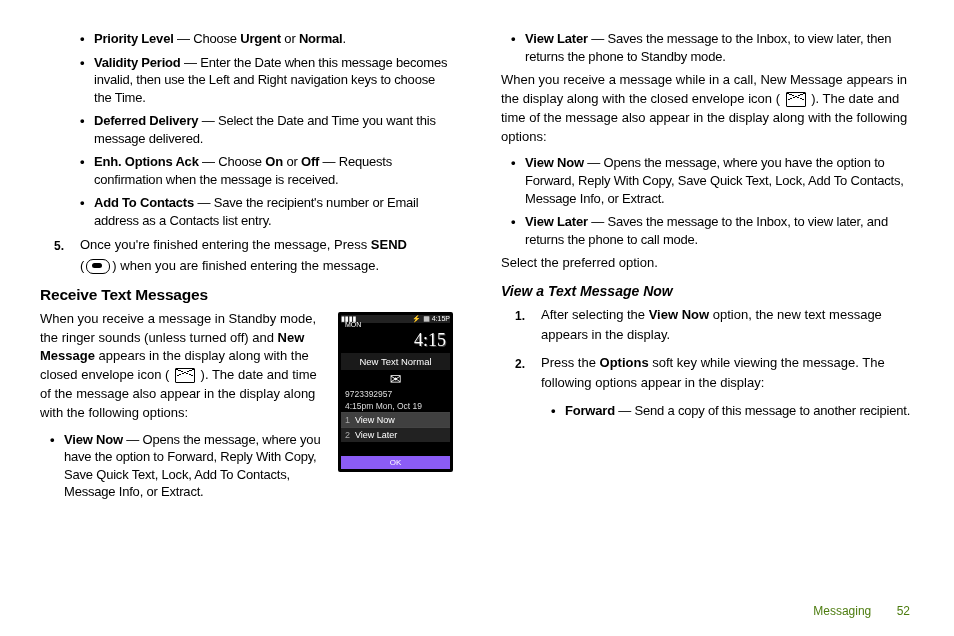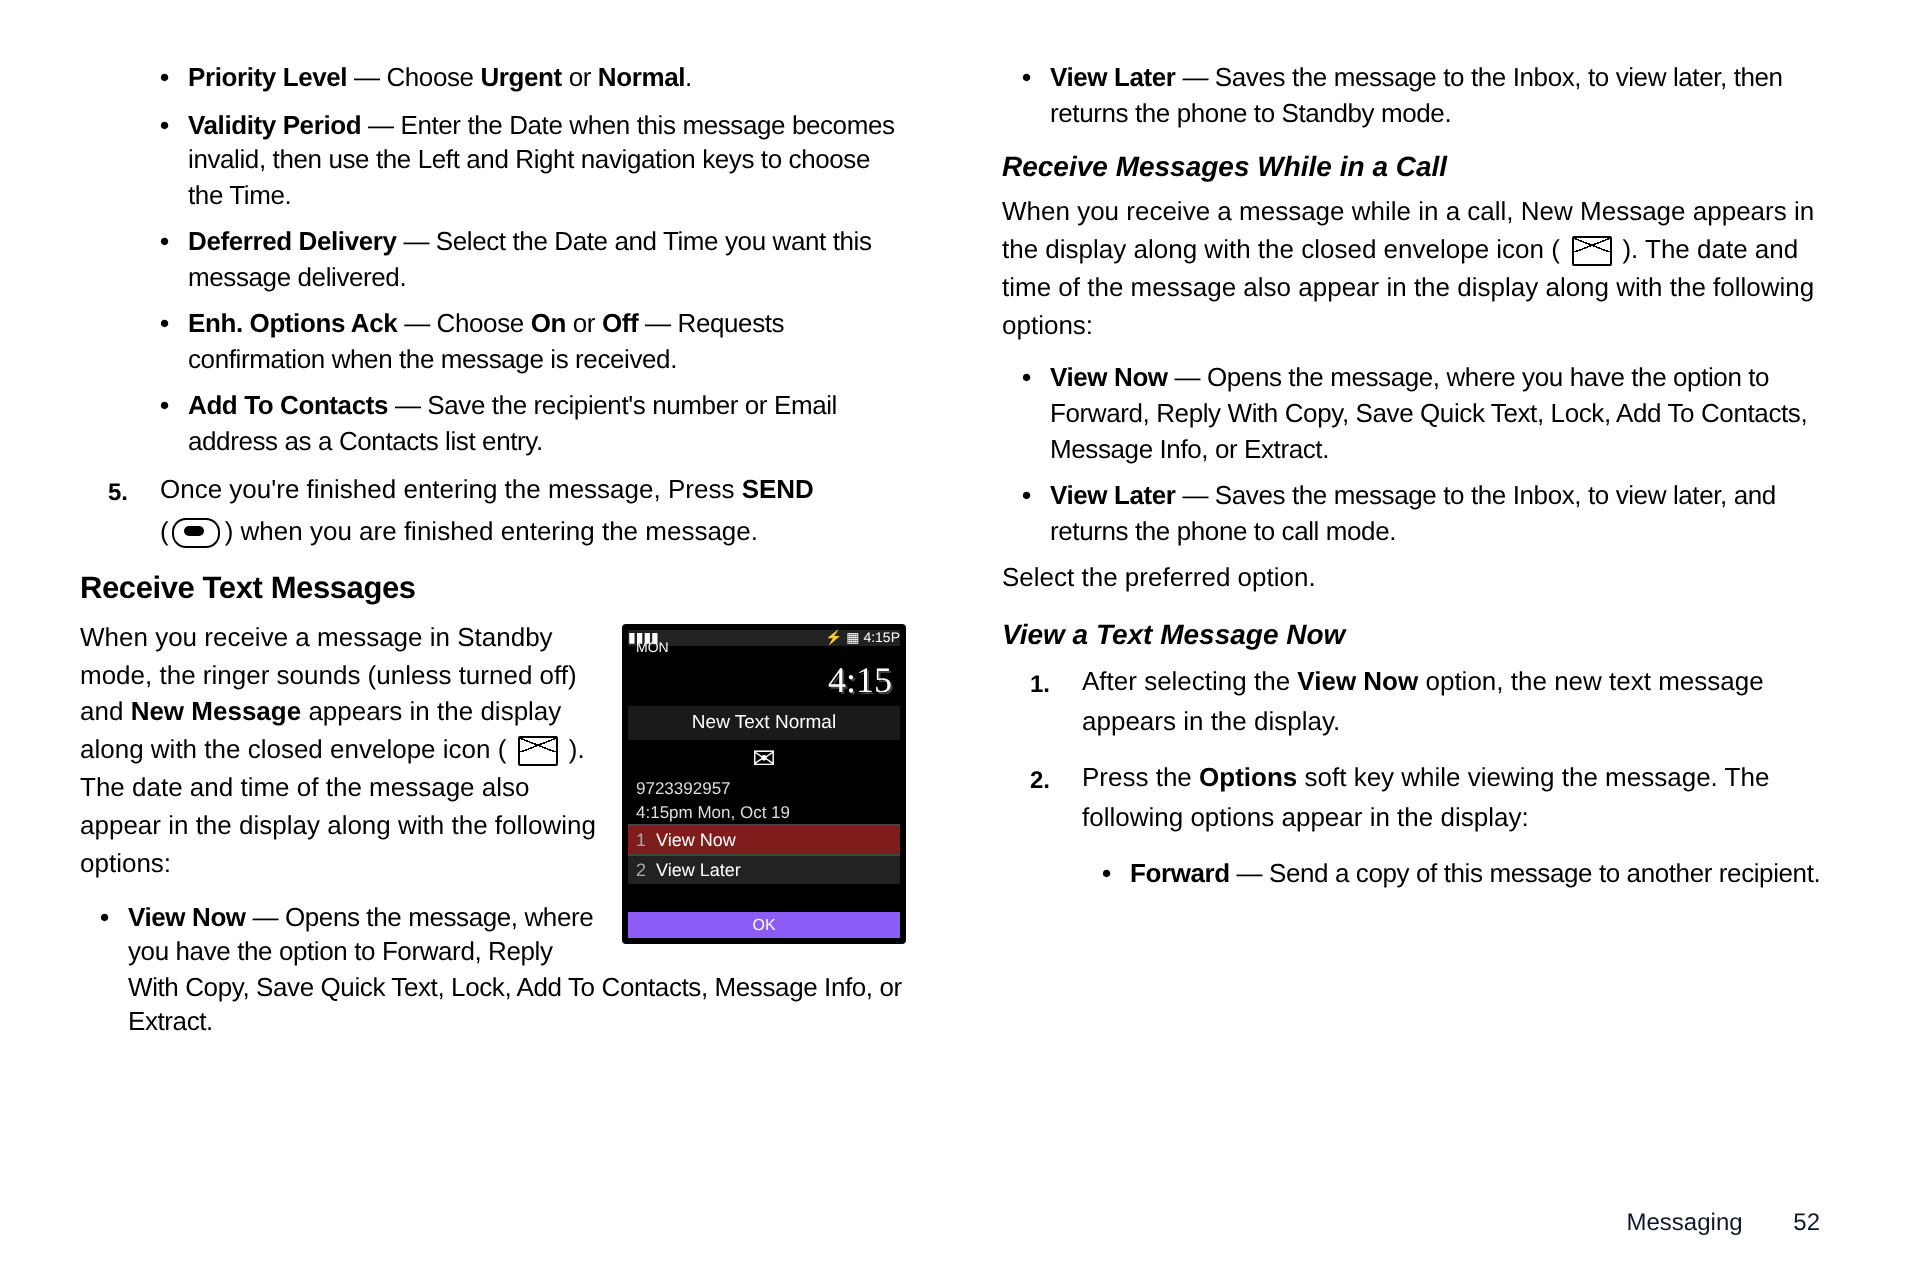--- a/index.html
+++ b/index.html
@@ -61,40 +61,40 @@
   .h3 {
     font-weight: bold;
     font-style: italic;
     font-size: 14px;
     margin: 10px 0 6px 0;
   }
   .para { margin: 0 0 8px 0; line-height: 1.45; }
   .flow { display: flow-root; }
   .phone {
     float: right;
-    width: 142px;
+    width: 115px;
     height: 160px;
     background: #000;
     margin: 2px 0 4px 10px;
     border: 3px solid #000;
     border-radius: 2px;
     color: #fff;
     font-size: 9px;
     display: flex;
     flex-direction: column;
     box-sizing: border-box;
   }
   .phone .status { display:flex; justify-content:space-between; font-size:7px; background:#222; }
   .phone .clock { text-align:right; font-size:18px; font-family: Georgia, serif; padding:0 4px 2px 4px; text-shadow:1px 1px 0 #444;}
   .phone .day { font-size:7px; text-align:left; position:relative; top:-2px; padding:0 4px;}
   .phone .banner { background:#1a1a1a; text-align:center; padding:3px 0; font-size:9.5px;}
   .phone .env { text-align:center; font-size:14px; padding:1px 0;}
   .phone .info { font-size:8.5px; padding:1px 4px; color:#ddd; }
   .phone .opt { background:#222; font-size:9px; padding:2px 4px; border-top:1px solid #444;}
-  .phone .opt.hl { background:#7f1d1d; }
+  .phone .opt.hl { background:#404040; }
   .phone .opt .n { display:inline-block; width:10px; color:#aaa;}
   .phone .soft { text-align:center; font-size:8px; padding:2px 0; background:#8b5cf6; margin-top:auto;}
   .icon-env {
     display: inline-block;
     vertical-align: middle;
     width: 18px; height: 13px;
     border: 1.5px solid #000;
     border-radius: 1px;
     position: relative;
     margin: 0 2px;
@@ -122,21 +122,21 @@
     left:5px; top:3px;
     width:10px; height:5px;
     border-radius:3px;
     background:#000;
   }
   .footer {
     position: absolute;
     bottom: 18px;
     right: 44px;
     font-size: 12px;
-    color: #0f172a;
+    color: #4d7c0f;
   }
   .footer .pg { margin-left: 22px; }
   .cond { letter-spacing: -0.2px; font-stretch: condensed; }
 </style>
 </head>
 <body>
 
 <div class="columns">
 
   <div class="col">
@@ -194,21 +194,20 @@
 
   </div>
 
   <div class="col">
 
     <div class="bullet-item top cond" style="margin-left:10px">
       <span class="b">View Later</span><span> — Saves the message to the Inbox, to view later, then returns the phone to Standby mode.</span>
     </div>
 
 
-    <div class="h3">Receive Messages While in a Call</div>
 
     <p class="para">
       <span>When you receive a message while in a call, New Message appears in the display along with the closed envelope icon ( </span><span class="icon-env"></span><span> ). The date and time of the message also appear in the display along with the following options:</span>
     </p>
 
     <div class="bullet-item top cond" style="margin-left:10px">
       <span class="b">View Now</span><span> — Opens the message, where you have the option to Forward, Reply With Copy, Save Quick Text, Lock, Add To Contacts, Message Info, or Extract.</span>
     </div>
     <div class="bullet-item top cond" style="margin-left:10px">
       <span class="b">View Later</span><span> — Saves the message to the Inbox, to view later, and returns the phone to call mode.</span>

